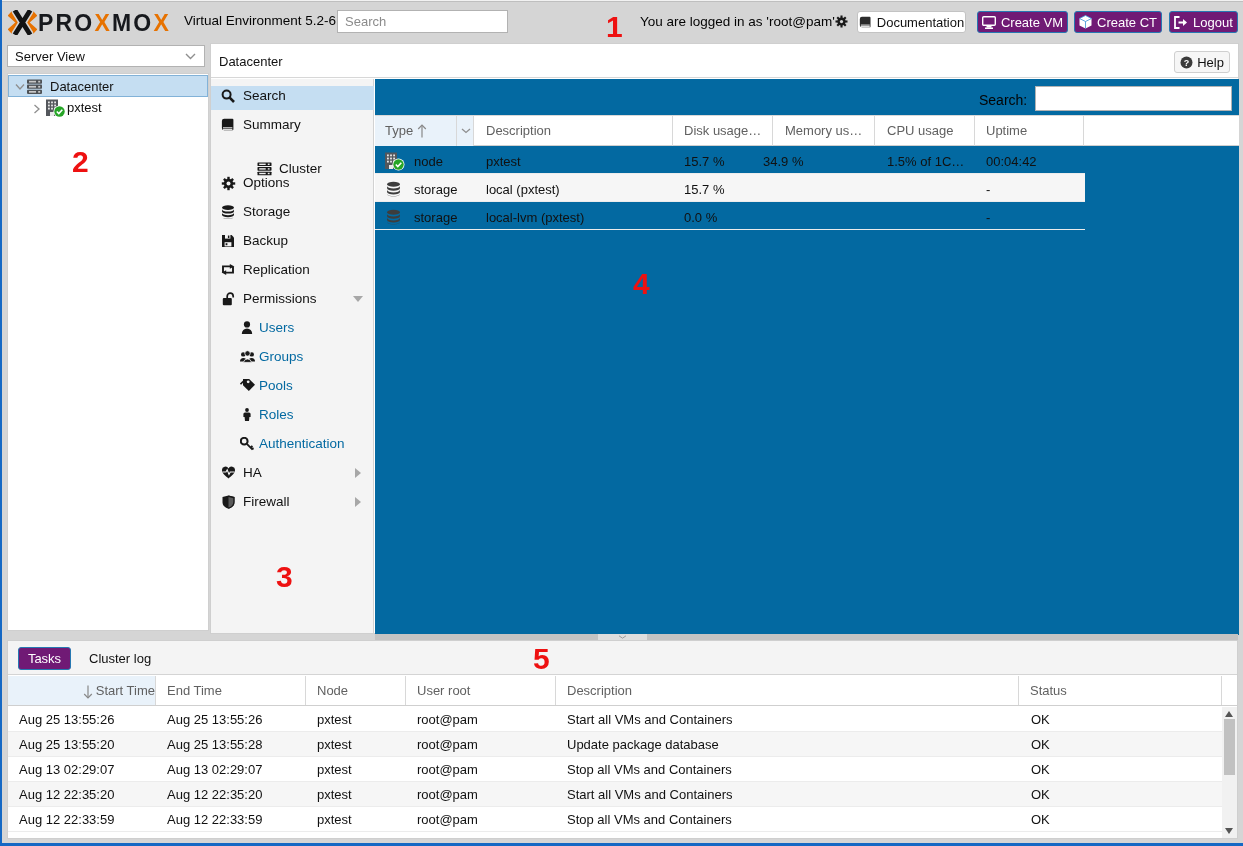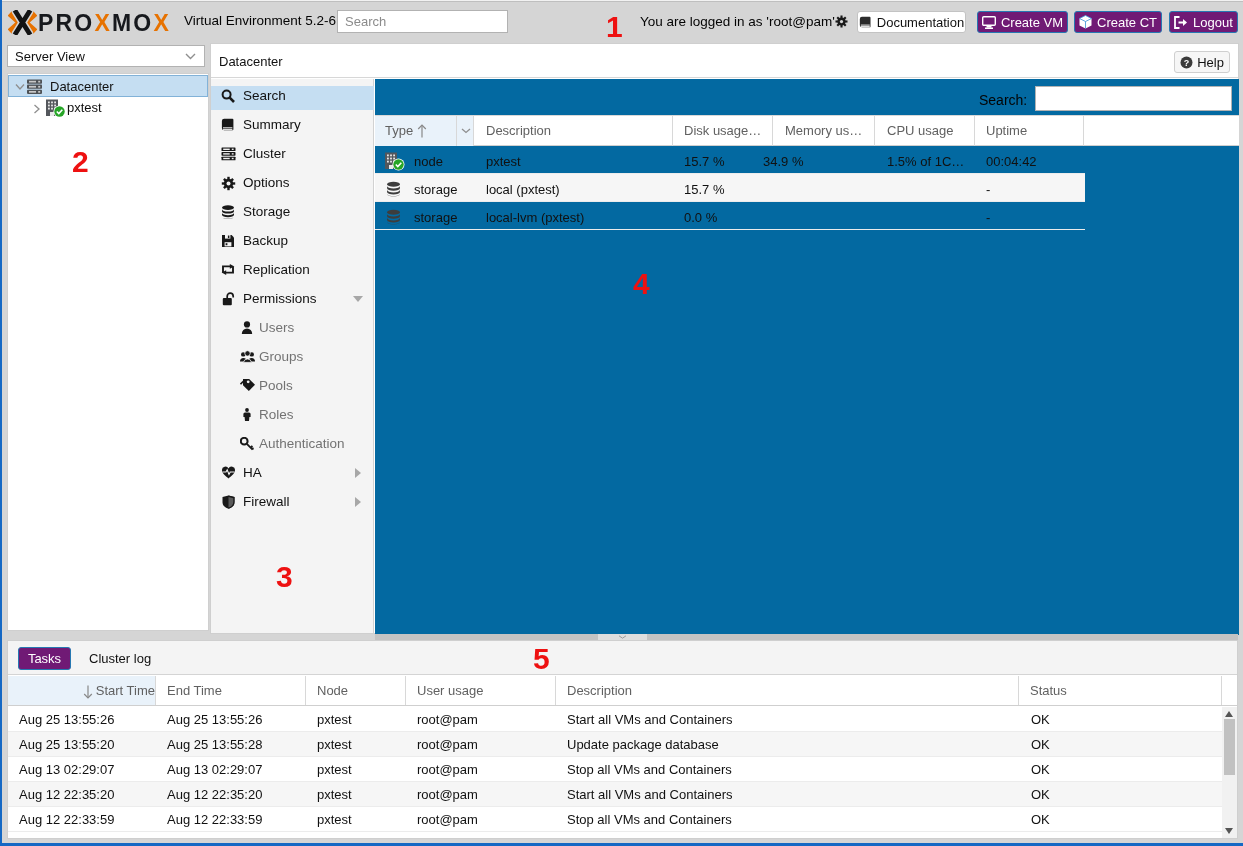--- a/index.html
+++ b/index.html
@@ -7,21 +7,21 @@
 body { font-family:"Liberation Sans", sans-serif; background:#d5d5d5; position:relative; font-size:13px; color:#111; }
 .abs { position:absolute; }
 .bluebtn { position:absolute; background:#701a75; border:1px solid #2678b2; border-radius:3px; color:#fff; font-size:13px; display:flex; align-items:center; justify-content:center; }
 .num { position:absolute; color:#ee1111; font-weight:bold; font-size:30px; }
 .gh { color:#616161; font-size:13px; }
 .cellborder { border-right:1px solid #d8d8d8; }
 .navitem, .navsub { position:absolute; left:0; width:163px; height:29px; }
 .nico { position:absolute; left:9px; top:7px; width:16px; text-align:center; }
 .nlab { position:absolute; left:32px; top:6px; font-size:13.5px; color:#111; }
 .nico2 { position:absolute; left:28px; top:7px; width:16px; text-align:center; }
-.nlab2 { position:absolute; left:48px; top:6px; font-size:13.5px; color:#737373; }
+.nlab2 { position:absolute; left:48px; top:6px; font-size:13.5px; color:#0369a1; }
 .arrR { position:absolute; right:13px; top:9px; width:0; height:0; border-left:6px solid #a7a7a7; border-top:5px solid transparent; border-bottom:5px solid transparent; }
 .brow { position:absolute; left:0; width:1215px; height:25px; border-bottom:1px solid #ececec; }
 .brow span { position:absolute; top:5px; }
 .bh { position:absolute; top:0; height:29px; line-height:29px; padding-left:11px; border-right:1px solid #d8d8d8; }
 </style>
 </head>
 <body>
 
 <div class="abs" style="left:0;top:0;width:1243px;height:42px;background:#d5d5d5;">
   <div class="abs" style="left:0;top:0;width:1243px;height:1px;background:#f2f2f2;"></div>
@@ -166,21 +166,21 @@
           </svg></span>
         <span class="nlab">Search</span>
       </div>
     <div class="navitem" style="top:32px;">
         <span class="nico"><svg width="14" height="14" viewBox="0 0 14 14">
             <path d="M3.2,0.8 h8.2 a1,1 0 0 1 1,1 v9.4 a1,1 0 0 1 -1,1 h-8.2 a2.3,2.3 0 0 1 -2.3,-2.3 v-6.8 a2.3,2.3 0 0 1 2.3,-2.3 z" fill="#191919"></path>
             <path d="M2,9.8 h9.4 M2,11.4 h9.4" stroke="#f4f4f4" stroke-width="1" fill="none"></path>
           </svg></span>
         <span class="nlab">Summary</span>
       </div>
-    <div class="navitem" style="top:61px;">
+    <div class="navitem" style="top:76px;margin-left:36px;">
         <span class="nico"><svg width="15" height="14" viewBox="0 0 15 14">
             <g fill="#191919">
               <rect x="0.5" y="0.5" width="14" height="3.6" rx="0.6"></rect>
               <rect x="0.5" y="5.1" width="14" height="3.6" rx="0.6"></rect>
               <rect x="0.5" y="9.7" width="14" height="3.6" rx="0.6"></rect>
             </g>
             <g fill="#efefef">
               <rect x="2.2" y="1.6" width="6.5" height="1.4"></rect>
               <rect x="2.2" y="6.2" width="6.5" height="1.4"></rect>
               <rect x="2.2" y="10.8" width="6.5" height="1.4"></rect>
@@ -397,21 +397,21 @@
     <div class="abs" style="left:81px;top:10px;font-size:13px;color:#111;">Cluster log</div>
   </div>
 
   <div class="abs gh" style="left:0;top:35px;width:1229px;height:30px;background:#fff;border-bottom:1px solid #cfcfcf;">
     <div class="bh" style="left:0;width:148px;background:#e9f2fa;text-align:right;">Start Time<svg style="position:absolute;left:74px;top:8px;" width="12" height="15" viewBox="0 0 12 15">
           <line x1="6" y1="1.5" x2="6" y2="13.5" stroke="#888" stroke-width="1.2"></line>
           <polyline points="2.2,10 6,13.8 9.8,10" stroke="#888" stroke-width="1.2" fill="none"></polyline>
         </svg></div>
     <div class="bh" style="left:148px;width:150px;">End Time</div>
     <div class="bh" style="left:298px;width:100px;">Node</div>
-    <div class="bh" style="left:398px;width:150px;">User usage</div>
+    <div class="bh" style="left:398px;width:150px;">User root</div>
     <div class="bh" style="left:548px;width:463px;">Description</div>
     <div class="bh" style="left:1011px;width:203px;">Status</div>
   </div>
 
   <div class="abs" style="left:0;top:66px;width:1215px;height:131px;overflow:hidden;">
     <div class="brow" style="top:0;">
         <span style="left:11px;">Aug 25 13:55:26</span>
         <span style="left:159px;">Aug 25 13:55:26</span>
         <span style="left:309px;">pxtest</span>
         <span style="left:409px;">root@pam</span>

